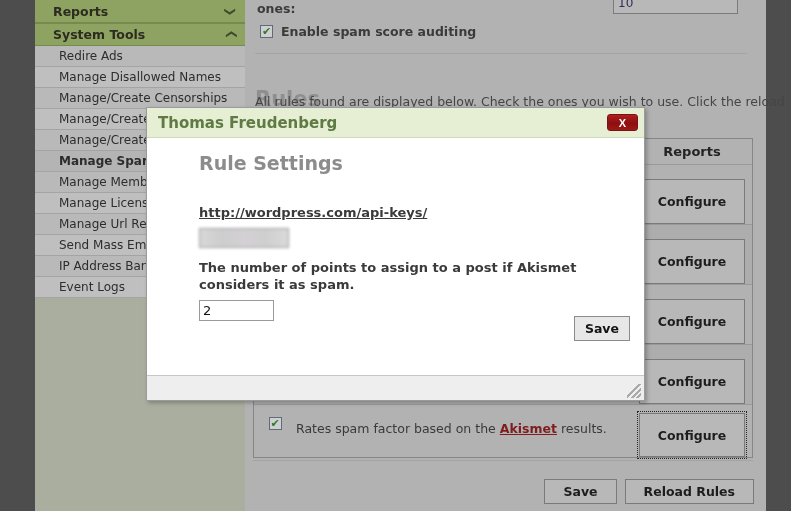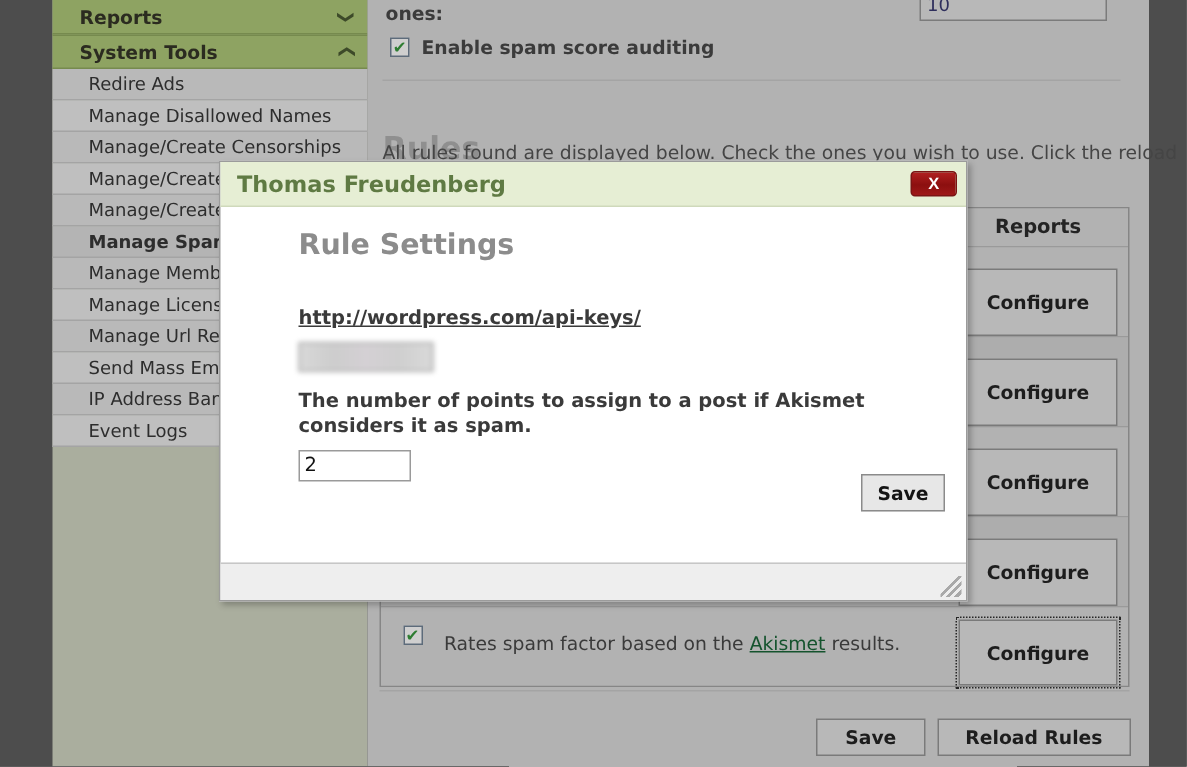--- a/index.html
+++ b/index.html
@@ -145,21 +145,21 @@
   .rt-row:last-child { border-bottom: none; }
   .rt-row .c-chk {
     width: 42px; padding-top: 12px; display: flex; justify-content: center;
   }
   .rt-row .c-name { flex: 1; padding: 10px 6px 8px 0; }
   .rt-row .c-set {
     width: 120px; display: flex; justify-content: center; padding-top: 14px;
   }
   .rule-title { font-size: 13px; font-weight: bold; color: #1f1f1f; }
   .rule-desc { font-size: 12.5px; color: #3a3a3a; margin-top: 6px; }
-  .rule-desc a { color: #14532d; text-decoration: underline; }
+  .rule-desc a { color: #7f1d1d; text-decoration: underline; font-weight: bold; }
 
   .btn {
     border: 1px solid #7a7a7a;
     background: #b8b8b8;
     font-size: 12.5px; font-weight: bold; color: #1d1d1d;
     padding: 4px 18px;
     cursor: default;
     font-family: "DejaVu Sans", "Liberation Sans", sans-serif;
   }
   .btn.focus { outline: 1px dotted #262626; outline-offset: 1px; }

